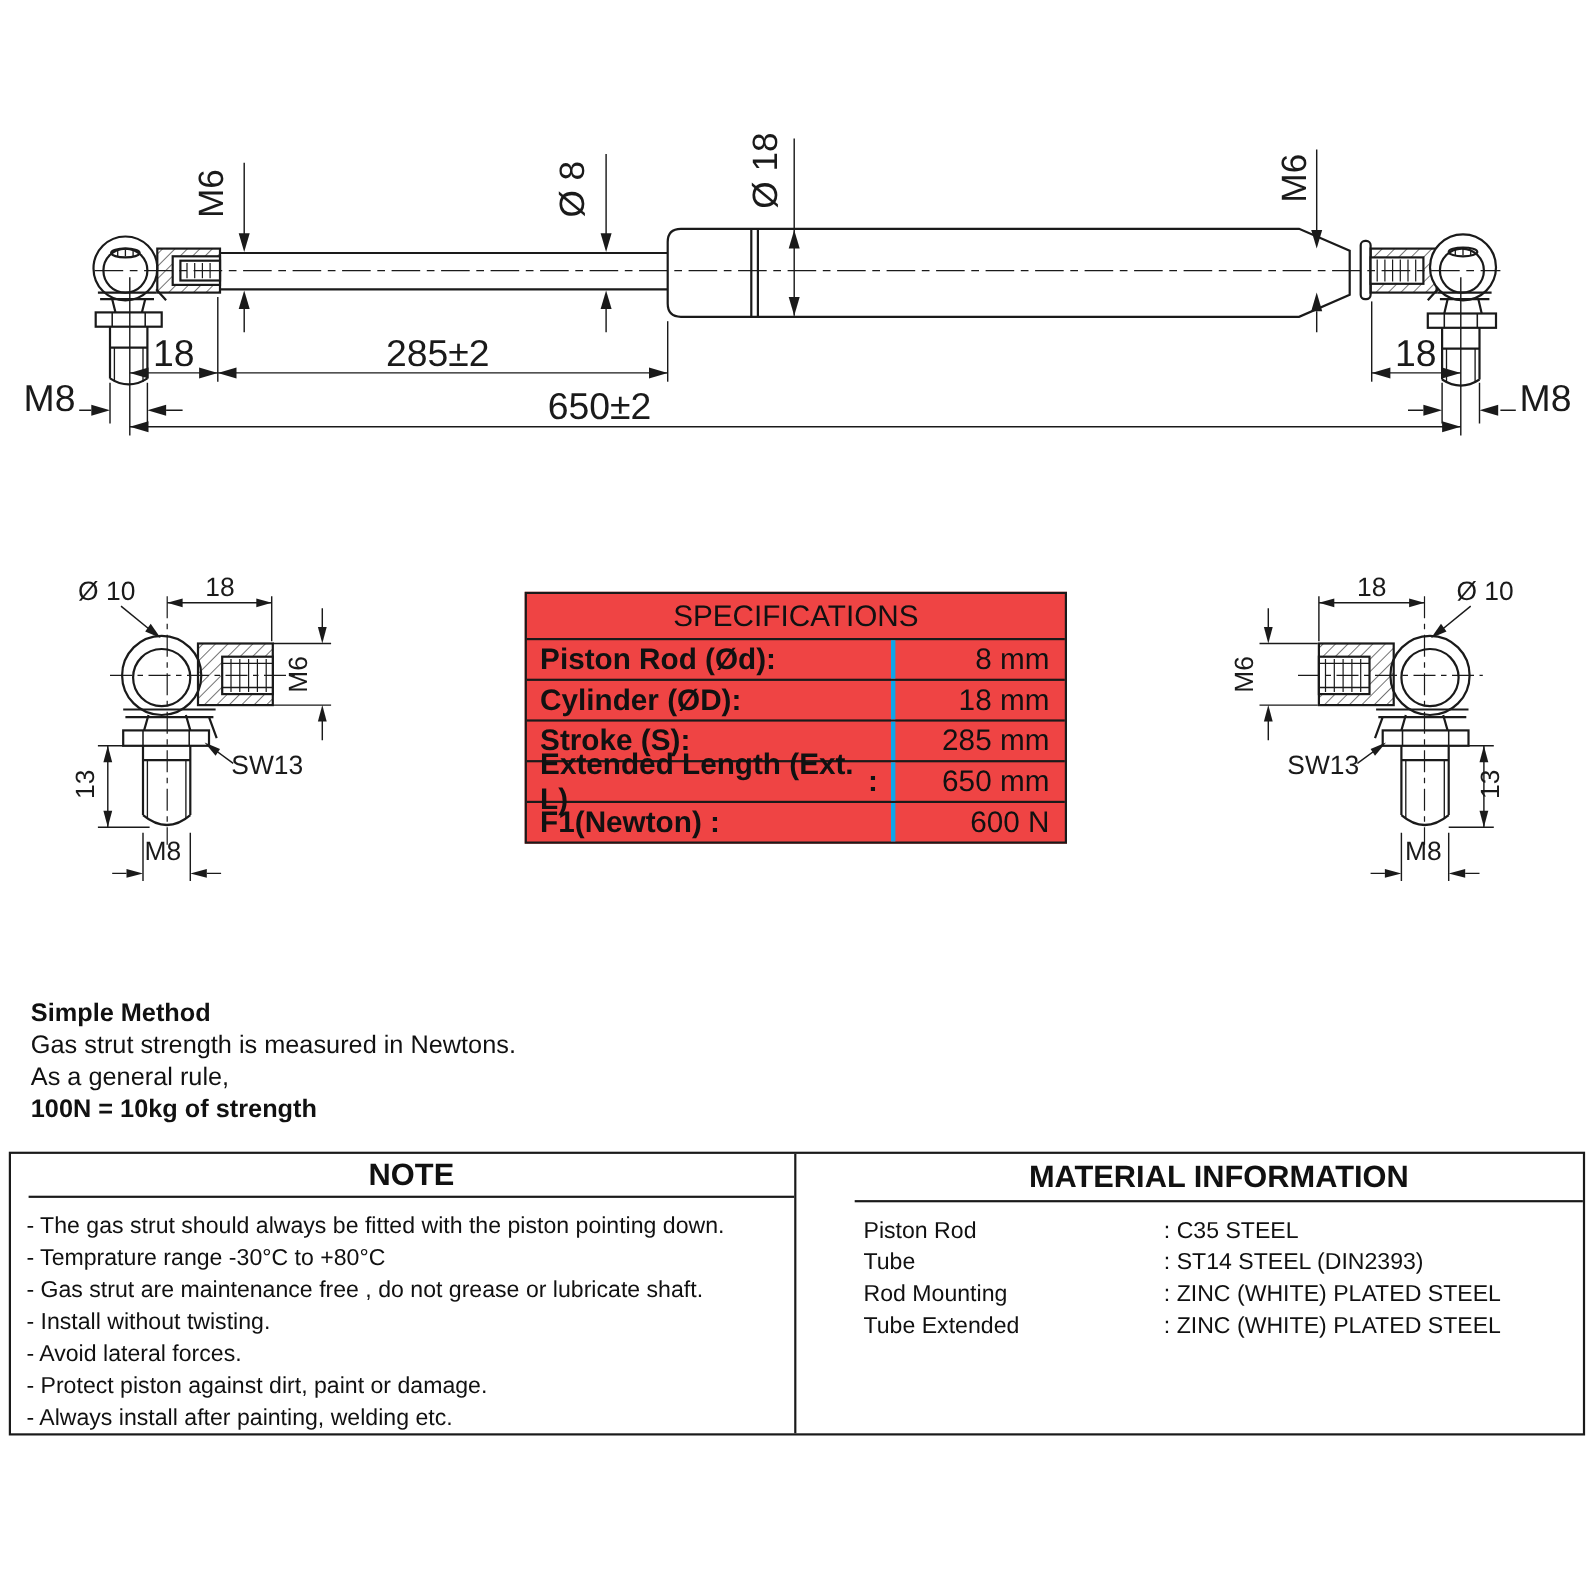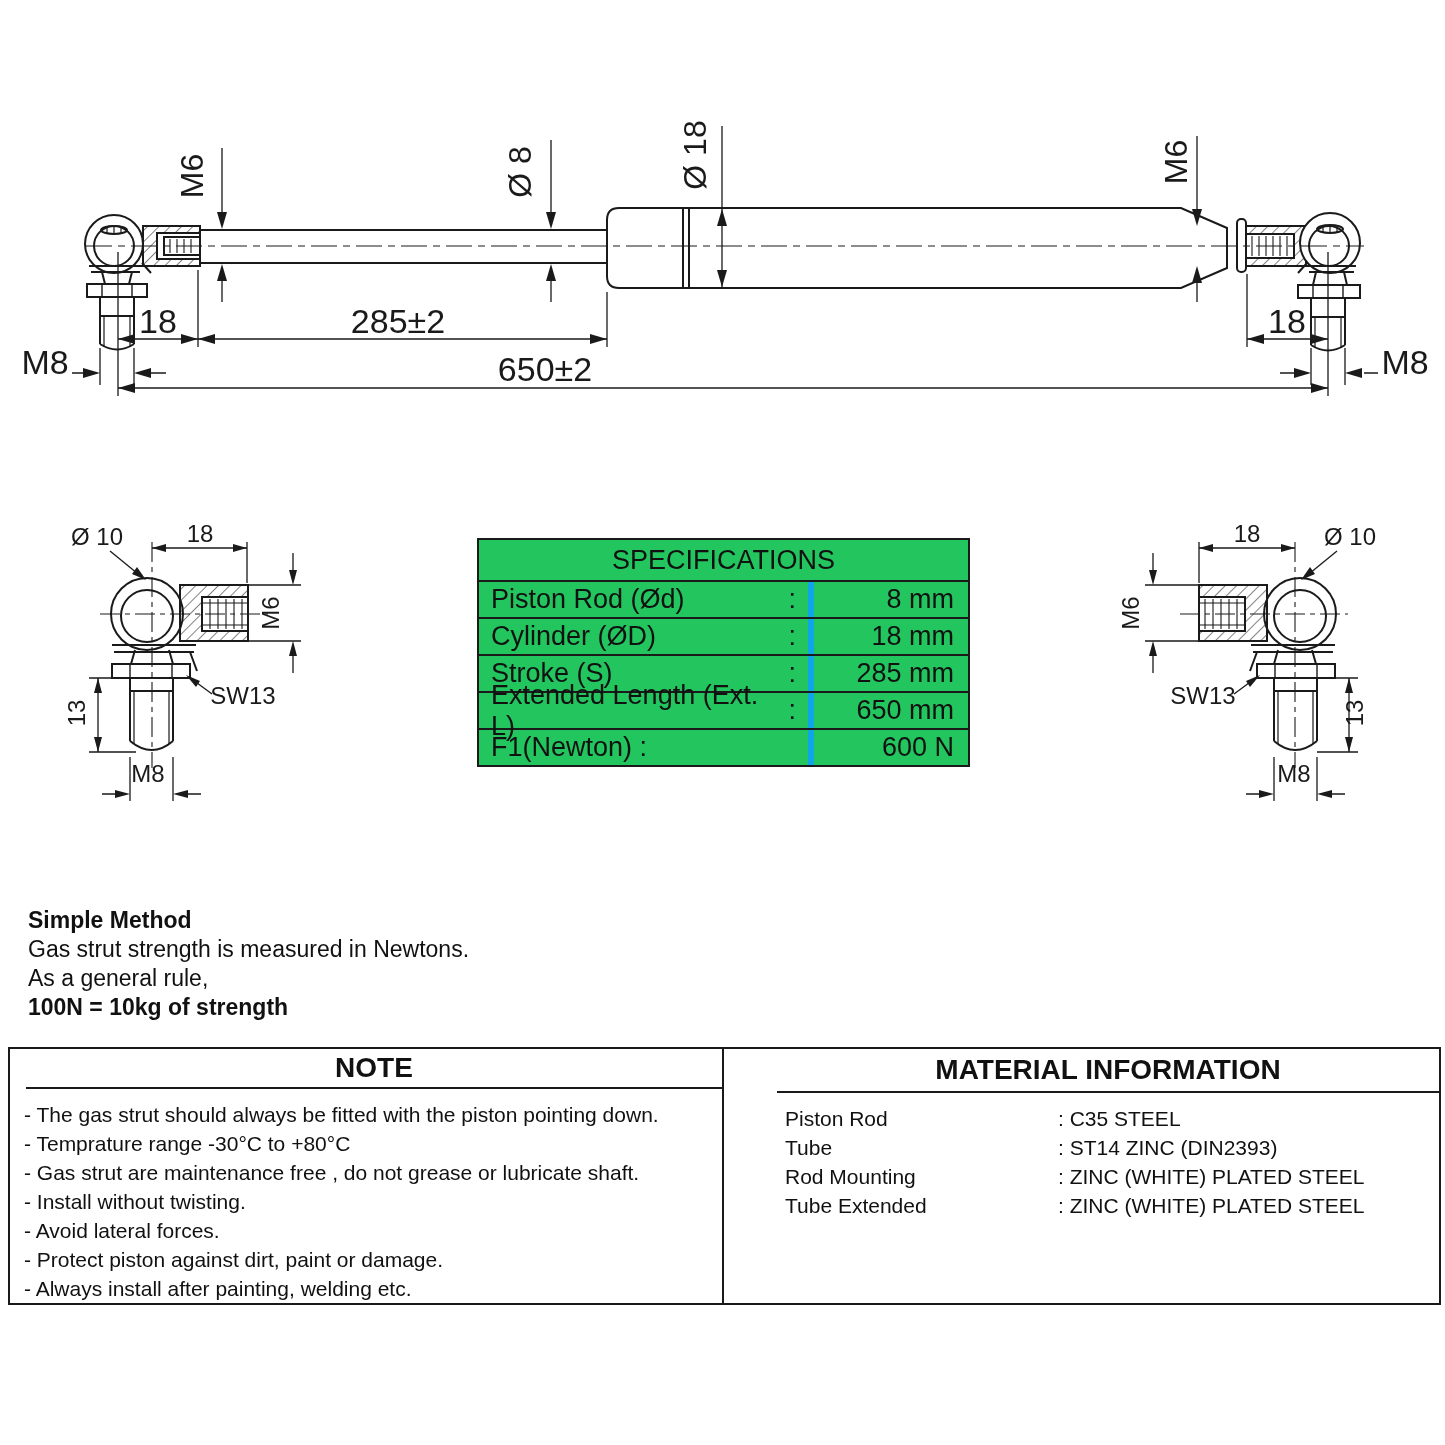--- a/index.html
+++ b/index.html
@@ -7,25 +7,25 @@
     width:1445px; height:1445px; background:#ffffff; position:relative;
     font-family:"Liberation Sans", sans-serif; color:#111;
   }
   svg.drawing { position:absolute; left:0; top:0; }
   svg text { fill:#1a1a1a; stroke:none; font-family:"Liberation Sans", sans-serif; }
   .t34 { font-size:34px; }
   .t32 { font-size:32px; }
   .t24 { font-size:24px; }
 
   
-  .spec-table { position:absolute; left:477px; top:538px; width:489px; border:2px solid #1a1a1a; background:#22c55e; font-size:27px; }
+  .spec-table { position:absolute; left:477px; top:538px; width:489px; border:2px solid #1a1a1a; background:#ef4444; font-size:27px; }
   .spec-header { height:40px; border-bottom:2px solid #1a1a1a; display:flex; align-items:center; justify-content:center; }
   .spec-row { display:flex; border-bottom:2px solid #1a1a1a; height:35px; }
   .spec-row:last-child { border-bottom:none; }
-  .spec-label { flex:1; border-right:6px solid #0ea5e9; display:flex; align-items:center; justify-content:space-between; padding:0 12px; }
+  .spec-label { flex:1; border-right:4px solid #0ea5e9; display:flex; align-items:center; padding:0 12px;font-weight:bold; }
   .spec-value { width:140px; display:flex; align-items:center; justify-content:flex-end; padding-right:14px; }
 
   
   .simple-method { position:absolute; left:28px; top:906px; font-size:23px; line-height:29px; white-space:nowrap; }
   .sm-bold { font-weight:bold; }
 
   
   .bottom-table { position:absolute; left:8px; top:1047px; width:1429px; height:254px; border:2px solid #1a1a1a; display:flex; background:#fff; }
   .bt-left { width:712px; border-right:2px solid #1a1a1a; display:flex; flex-direction:column; }
   .bt-right { flex:1; display:flex; flex-direction:column;padding-left:37px; }
@@ -292,21 +292,21 @@
   </div>
   <div class="bt-right">
     <div class="bt-head">MATERIAL INFORMATION</div>
     <div class="bt-body-right">
       <div class="mat-row">
         <span class="mat-label">Piston Rod</span>
         <span>: C35 STEEL</span>
       </div>
       <div class="mat-row">
         <span class="mat-label">Tube</span>
-        <span>: ST14 ZINC (DIN2393)</span>
+        <span>: ST14 STEEL (DIN2393)</span>
       </div>
       <div class="mat-row">
         <span class="mat-label">Rod Mounting</span>
         <span>: ZINC (WHITE) PLATED STEEL</span>
       </div>
       <div class="mat-row">
         <span class="mat-label">Tube Extended</span>
         <span>: ZINC (WHITE) PLATED STEEL</span>
       </div>
     </div>

